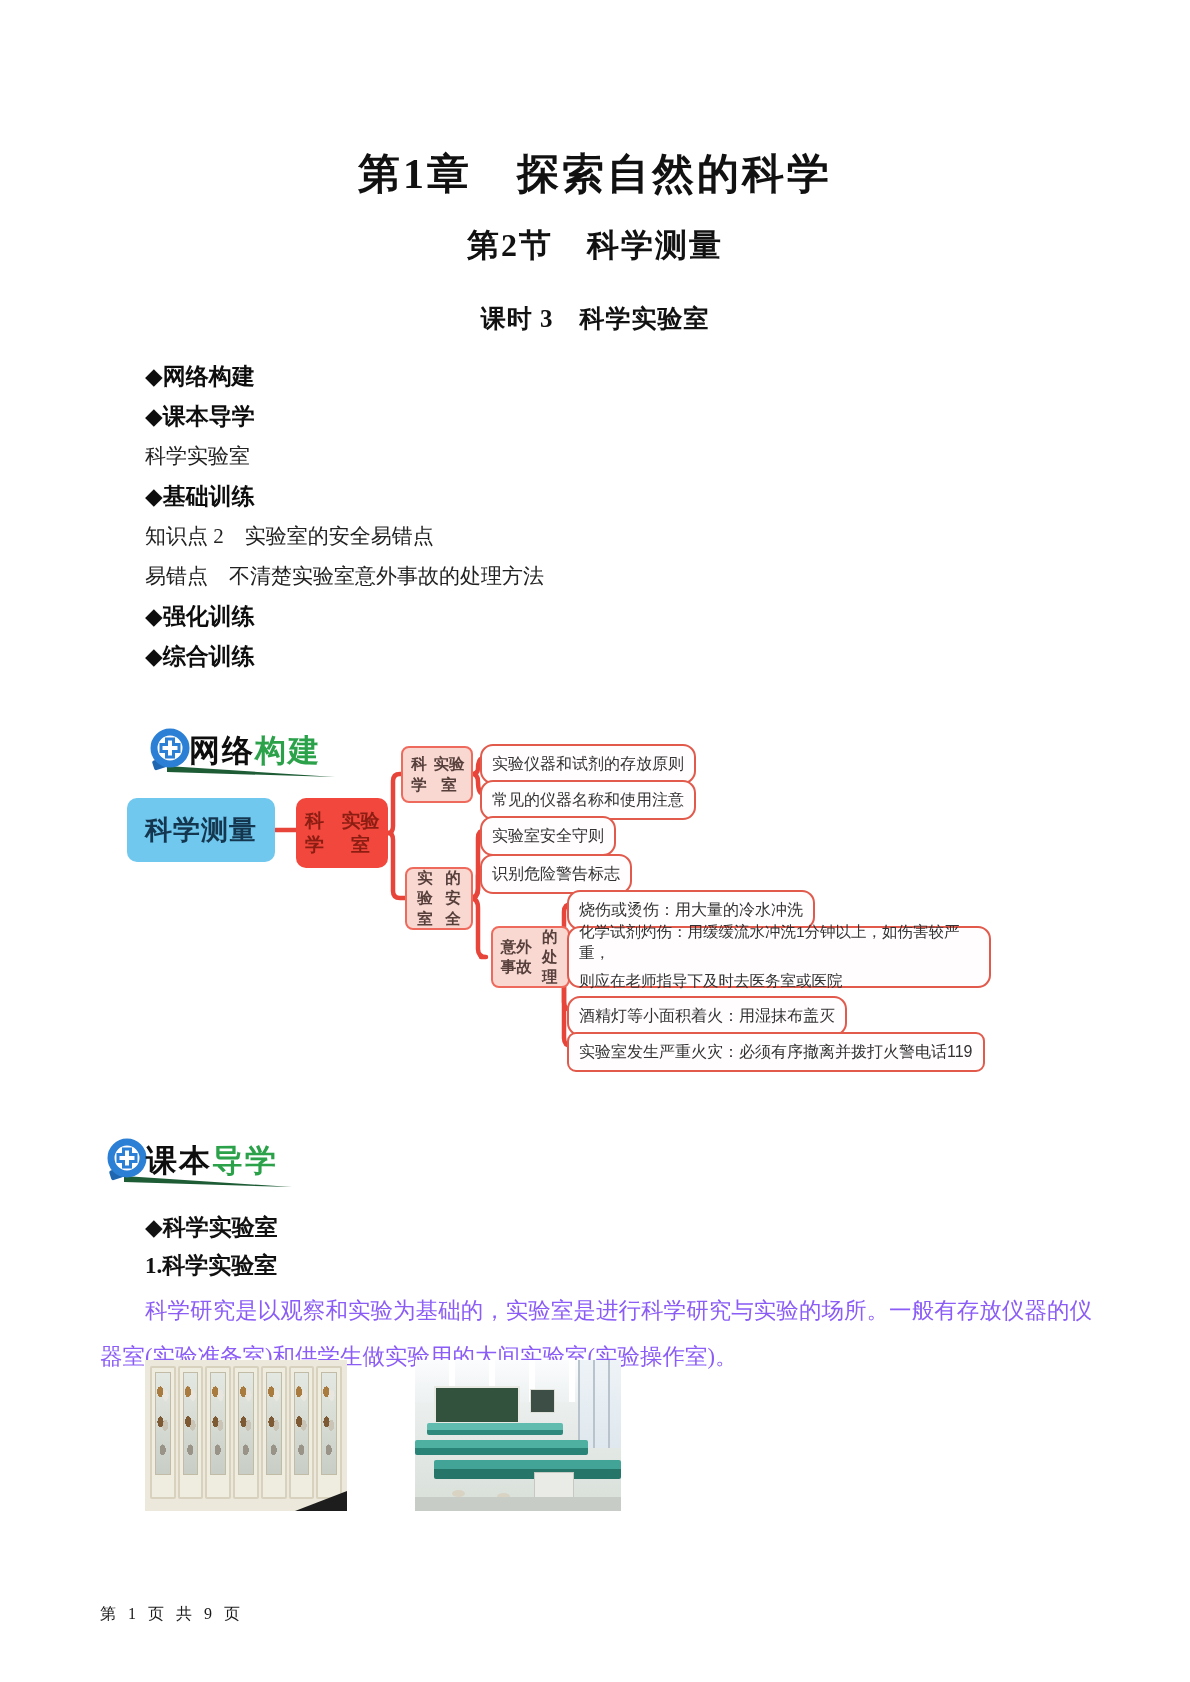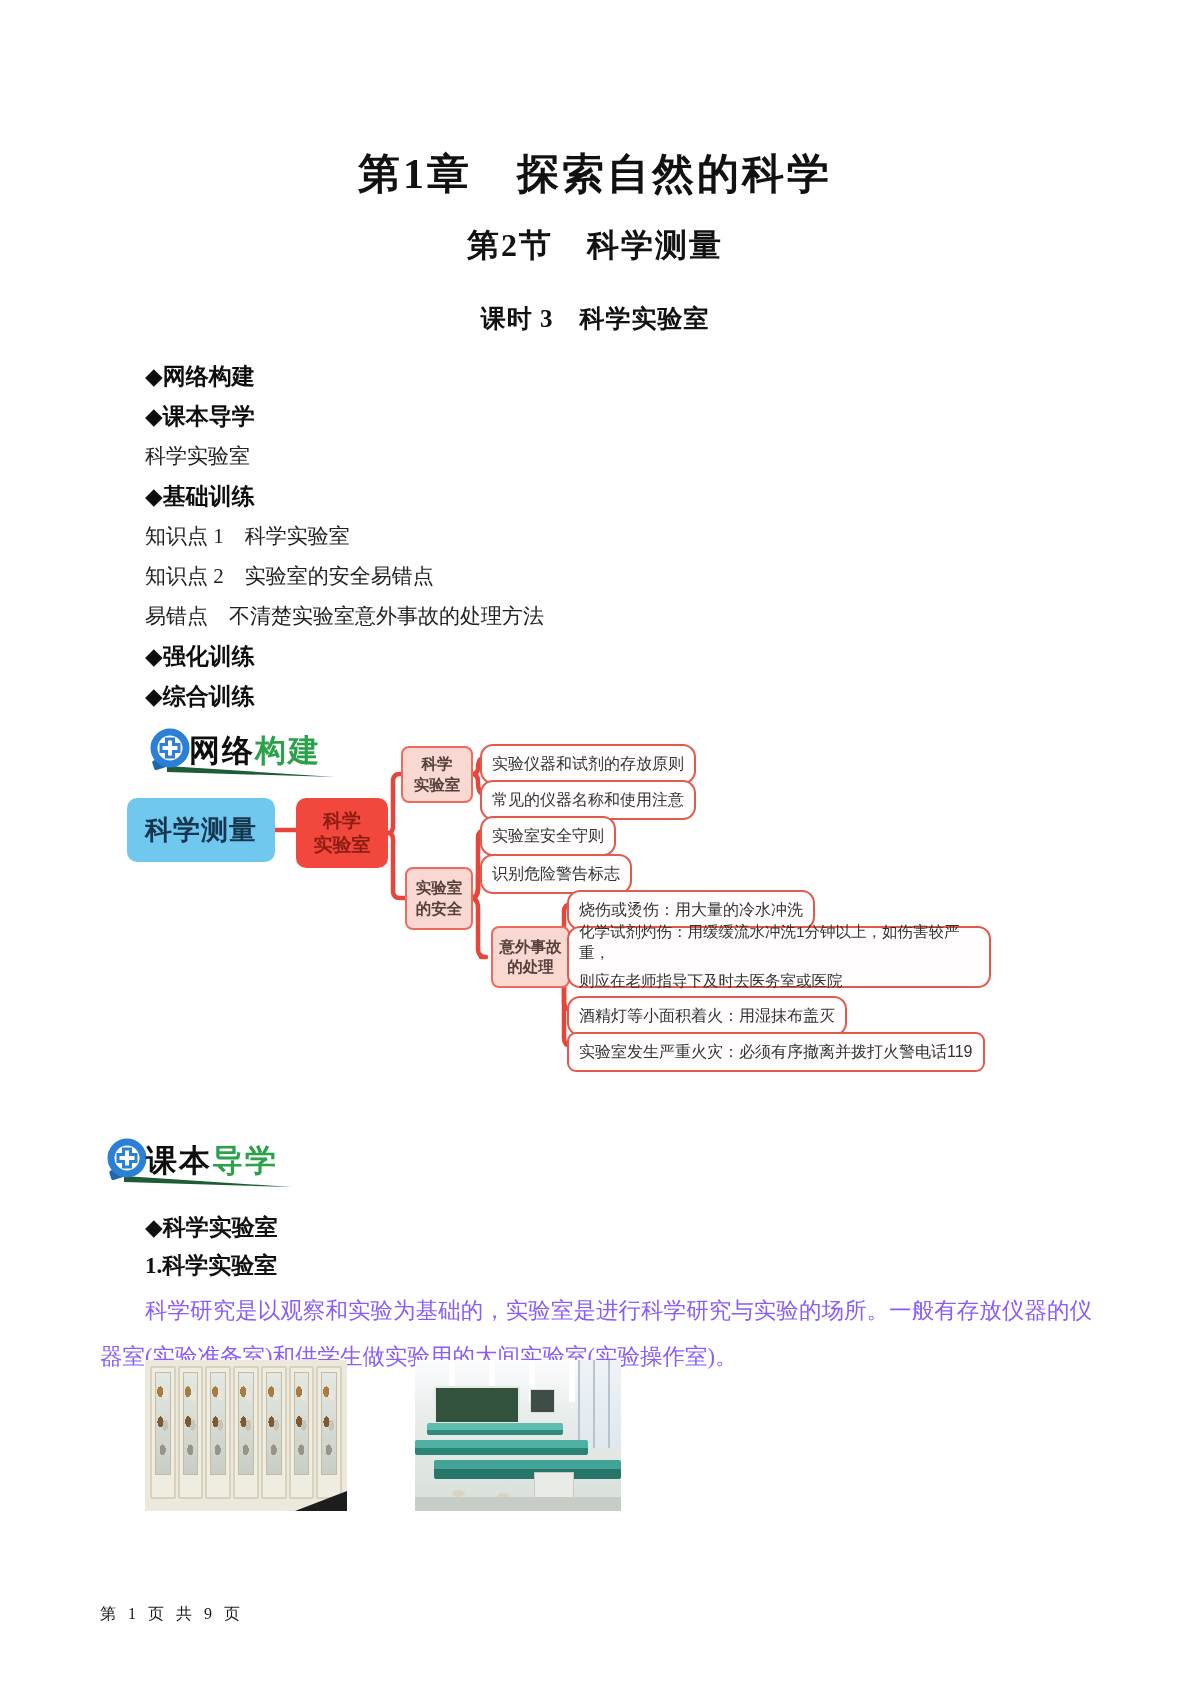--- a/index.html
+++ b/index.html
@@ -62,21 +62,21 @@
   .badge-swoosh{
     position:absolute; left:22px; top:40px;
     width:168px; height:13px;
     background:#1d5c35;
     clip-path:polygon(0 15%, 100% 100%, 0 62%);
     z-index:1;
   }
 
   
   .mindmap{ top:738px; left:120px; width:960px; height:332px; }
-  .mm-node{ position:absolute; box-sizing:border-box; display:flex; flex-direction:column; align-items:center; justify-content:center; text-align:center; }
+  .mm-node{ position:absolute; box-sizing:border-box; display:flex; align-items:center; justify-content:center; text-align:center; }
   .mm-root{
     left:7px; top:60px; width:148px; height:64px;
     background:#70c8ef; border-radius:10px;
     font-family:"Liberation Sans","DejaVu Sans",sans-serif;
     font-size:27px; font-weight:bold; color:#14374f; letter-spacing:1px;
   }
   .mm-hub{
     left:176px; top:60px; width:92px; height:70px;
     background:#f2473c; border-radius:10px;
     font-family:"Liberation Sans","DejaVu Sans",sans-serif;
@@ -201,21 +201,20 @@
 
   <div class="abs chapter-title">第1章　探索自然的科学</div>
   <div class="abs section-title">第2节　科学测量</div>
   <div class="abs lesson-title">课时 3　科学实验室</div>
 
   <div class="abs outline">
     <span class="outline-item hd">◆网络构建</span>
     <span class="outline-item hd">◆课本导学</span>
     <span class="outline-item kai">科学实验室</span>
     <span class="outline-item hd">◆基础训练</span>
-    <span class="outline-item kai">知识点 1　科学实验室</span>
     <span class="outline-item kai">知识点 2　实验室的安全易错点</span>
     <span class="outline-item kai">易错点　不清楚实验室意外事故的处理方法</span>
     <span class="outline-item hd">◆强化训练</span>
     <span class="outline-item hd">◆综合训练</span>
   </div>
 
   <div class="abs badge" style="left:145px;top:724px;">
     <span class="badge-icon">
       <svg viewBox="0 0 48 48" width="48" height="48">
         <rect x="8" y="33" width="13" height="10" rx="2" fill="#1f66b0" transform="rotate(-18 14 38)"></rect>

